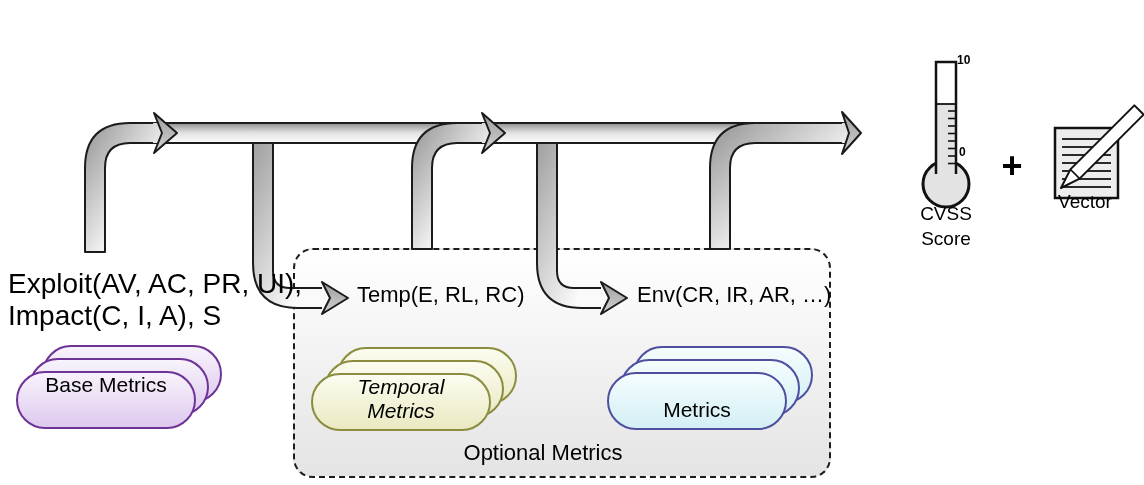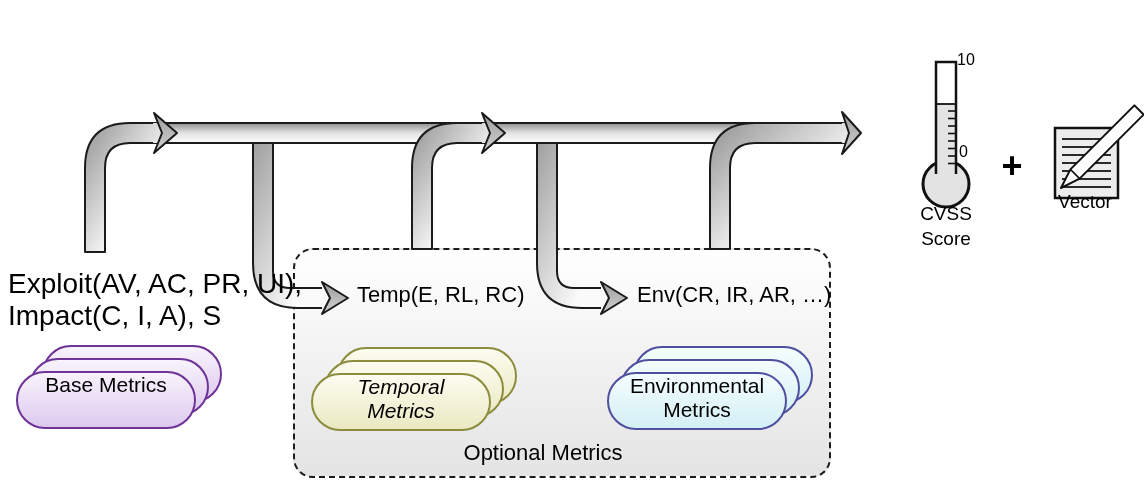--- a/index.html
+++ b/index.html
@@ -13,21 +13,21 @@
     left:293px;top:248px;width:538px;height:230px;box-sizing:border-box;
     border:2px dashed #1c1c1c;border-radius:20px;
     background:linear-gradient(180deg,var(--box-fill-top,#ffffff) 0%,var(--box-fill-bottom,#e4e4e4) 100%);
   }
   svg.pipes{left:0;top:0;pointer-events:none;}
   
   .label{font-size:28px;line-height:32px;white-space:nowrap;}
   .label-one{font-size:22px;line-height:26px;white-space:nowrap;}
   .caption{font-size:19px;line-height:25px;text-align:center;white-space:nowrap;}
   .optional-label{font-size:22px;line-height:26px;text-align:center;width:400px;}
-  .thermo-num{font-size:16px;line-height:18px;}
+  .thermo-num{font-size:12px;line-height:18px;font-weight:bold;}
   .plus{font-size:36px;line-height:40px;font-weight:bold;width:40px;text-align:center;}
   
   .stack{width:206px;height:84px;}
   .card{
     position:absolute;width:180px;height:58px;box-sizing:border-box;
     border-radius:29px;border:2.5px solid #555;
     display:flex;align-items:flex-start;justify-content:center;
     text-align:center;font-size:21px;line-height:24px;
   }
   .stack .c3{left:26px;top:0;}
@@ -171,21 +171,21 @@
         <span>Metrics</span>
       </span>
     </div>
   </div>
 
   <div class="abs stack environmental" style="left:607px;top:346px;">
     <div class="card c3"></div>
     <div class="card c2"></div>
     <div class="card c1">
       <span>
-        <span>Environmental</span><br>
+        <br>
         <span>Metrics</span>
       </span>
     </div>
   </div>
 
   <div class="abs thermo-num" style="left:957px;top:51px;">10</div>
   <div class="abs thermo-num" style="left:959px;top:143px;">0</div>
 
   <div class="abs caption" style="left:896px;top:201px;width:100px;">
     <div>CVSS</div>

